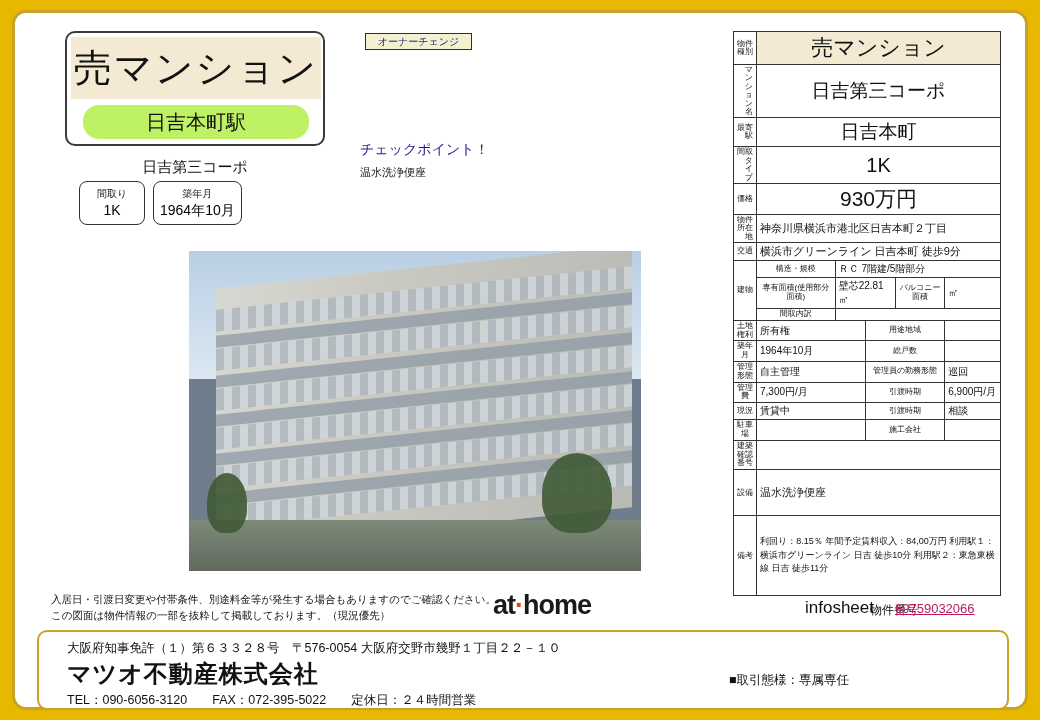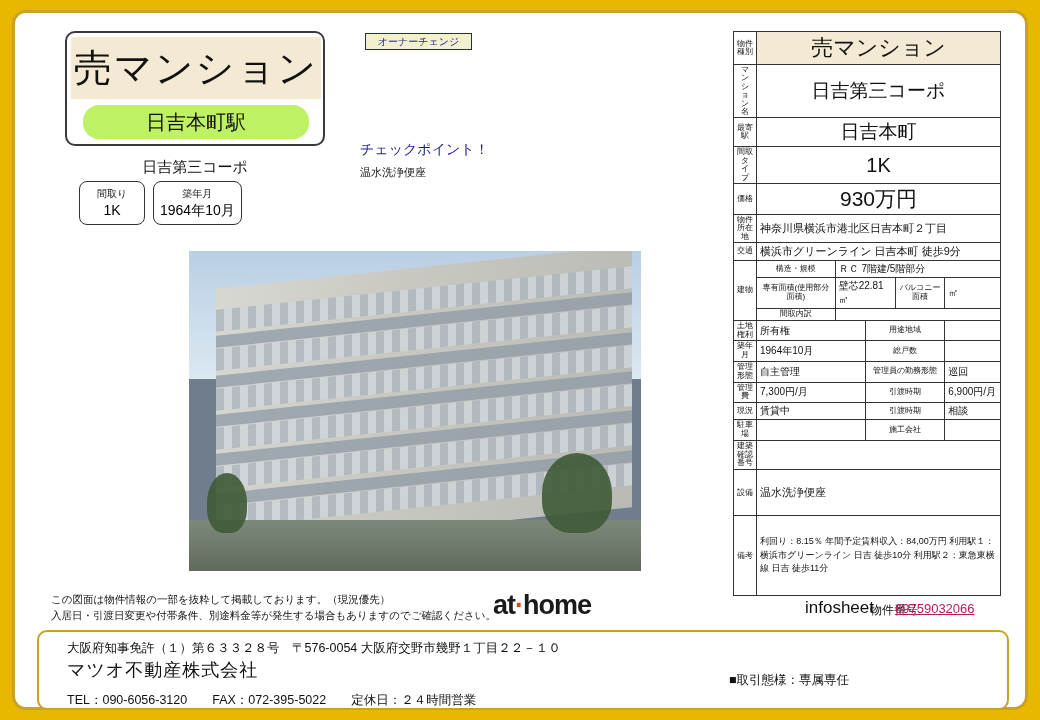--- a/index.html
+++ b/index.html
@@ -88,39 +88,39 @@
     position:absolute;left:880px;top:588px;font-size:13px;color:#be185d;
     text-decoration:underline;
   }
   .bukken-lab{position:absolute;left:855px;top:589px;font-size:12px;color:#111;}
   
   .rt{
     position:absolute;left:718px;top:18px;width:268px;
     border:1px solid #333;border-collapse:collapse;font-size:10px;background:#fff;
   }
   .rt td{border:1px solid #333;padding:1px 3px;color:#111;vertical-align:middle;}
-  .vlab{width:16px;text-align:center;font-size:8px;line-height:1.05;background:#fff;}
+  .vlab{width:16px;text-align:right;font-size:8px;line-height:1.05;background:#fff;}
   .big1{background:#f4ead3;text-align:center;font-size:22px;padding:6px 0;}
   .big2{text-align:center;font-size:19px;padding:4px 0;}
   .big3{text-align:center;font-size:19px;padding:4px 0;}
   .big4{text-align:center;font-size:20px;padding:3px 0;}
   .big5{text-align:center;font-size:21px;padding:3px 0;}
   .addr{font-size:11px;padding:5px 4px;}
   .trans{font-size:11px;padding:5px 4px;}
   .small-lab{font-size:8px;text-align:center;background:#fff;line-height:1.1;}
   .cell{font-size:10px;margin-top:42px;}
   .bikou{font-size:9px;line-height:1.5;padding:4px;vertical-align:top;}
   .setsubi{font-size:11px;padding:4px;vertical-align:top;}
   
   .footer{
     position:absolute;left:22px;top:617px;width:972px;height:80px;
     border:2px solid #c9a227;border-radius:10px;box-sizing:border-box;background:#fff;
   }
   .f-line1{position:absolute;left:28px;top:8px;font-size:12.5px;color:#111;}
-  .f-company{position:absolute;left:28px;top:26px;font-size:18px;color:#111;font-weight:normal;letter-spacing:1px;}
+  .f-company{position:absolute;left:28px;top:26px;font-size:24px;color:#111;font-weight:bold;letter-spacing:1px;}
   .f-line3{position:absolute;left:28px;top:60px;font-size:12.5px;color:#111;}
   .f-right{position:absolute;left:690px;top:40px;font-size:12.5px;color:#111;}
 </style>
 </head>
 <body>
 
 <div class="sheet">
 
   <div class="title-box">
     <div class="title-main">売マンション</div>
@@ -160,22 +160,22 @@
       <div class="rail" style="top:68%"></div>
       <div class="floor" style="top:78%"></div>
       <div class="rail" style="top:83%"></div>
     </div>
     <div class="ground"></div>
     <div class="tree" style="left:4%"></div>
     <div class="tree" style="left:78%;width:70px;height:80px"></div>
   </div>
 
   <div class="notes">
+    <div>入居日・引渡日変更や付帯条件、別途料金等が発生する場合もありますのでご確認ください。</div>
     <div>この図面は物件情報の一部を抜粋して掲載しております。（現況優先）</div>
-    <div>入居日・引渡日変更や付帯条件、別途料金等が発生する場合もありますのでご確認ください。</div>
   </div>
 
   <div class="athome">
     <span>at</span><span class="dot">·</span><span>home</span>
   </div>
 
   <div class="infosheet">infosheet</div>
   <div class="bukken-lab">物件番号</div>
   <div class="bukken-no">69759032066</div>
 

